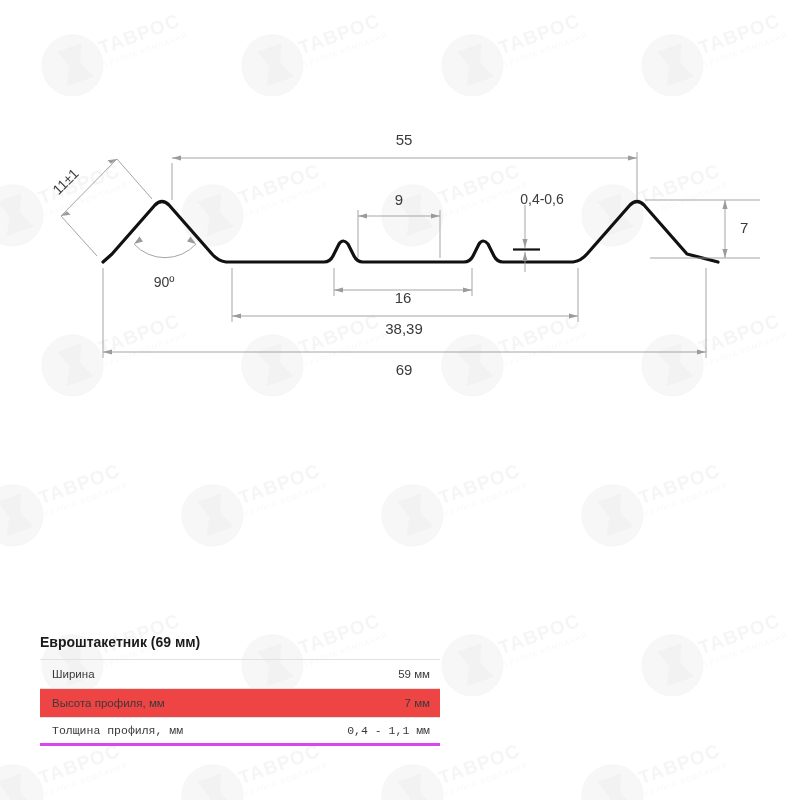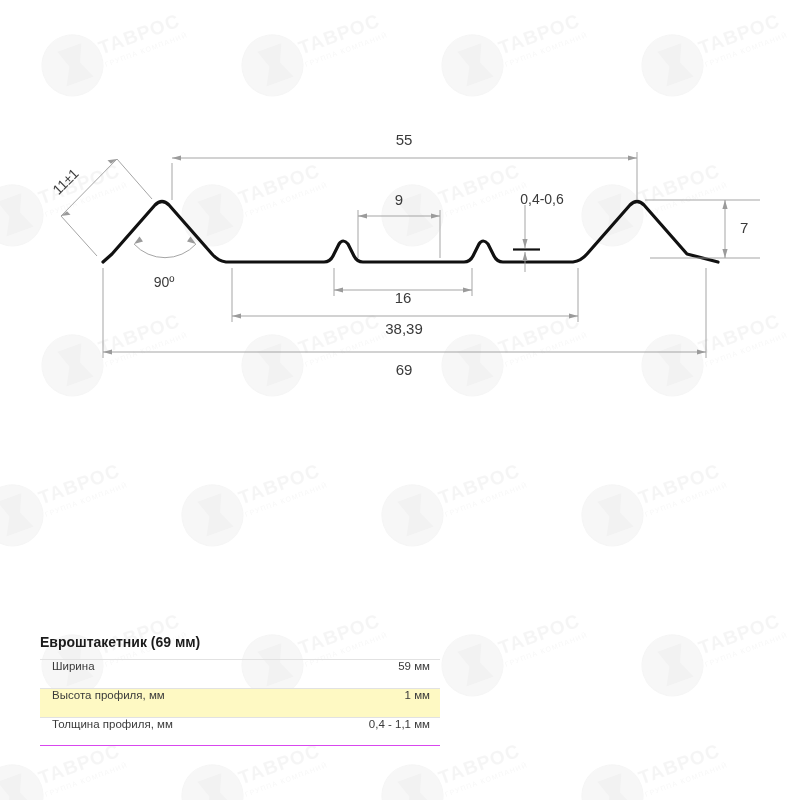--- a/index.html
+++ b/index.html
@@ -87,29 +87,30 @@
   }
   #spec-title {
     font-size: 14px;
     font-weight: bold;
     color: #1b1b1b;
     padding-bottom: 9px;
   }
   .spec-row {
     display: flex;
     justify-content: space-between;
+    align-items: center;
     height: 29px;
     border-top: 1px solid #e2e2e2;
     font-size: 11.5px;
     color: #333333;
     padding: 0 10px 0 12px;
     box-sizing: border-box;
   }
-  .spec-row:last-child { border-bottom: 1px solid #d946ef; }
-  .spec-row.alt { background: #fef9c3; }
+  .spec-row:last-child { border-bottom: 3px solid #d946ef; font-family: Liberation Mono, monospace; }
+  .spec-row.alt { background: #ef4444; }
   .spec-row .k { color: #3a3a3a; }
   .spec-row .v { color: #3a3a3a; }
 </style>
 </head>
 <body>
 
 <div id="page">
 
   <div id="watermarks">
     <div class="wm" style="left:40px; top:10px;">
@@ -349,21 +350,21 @@
 
   <div id="spec">
     <div id="spec-title">Евроштакетник (69 мм)</div>
 
     <div class="spec-row">
       <span class="k">Ширина</span>
       <span class="v">59 мм</span>
     </div>
     <div class="spec-row alt">
       <span class="k">Высота профиля, мм</span>
-      <span class="v">1 мм</span>
+      <span class="v">7 мм</span>
     </div>
     <div class="spec-row">
       <span class="k">Толщина профиля, мм</span>
       <span class="v">0,4 - 1,1 мм</span>
     </div>
   </div>
 
 </div>
 
 </body></html>

